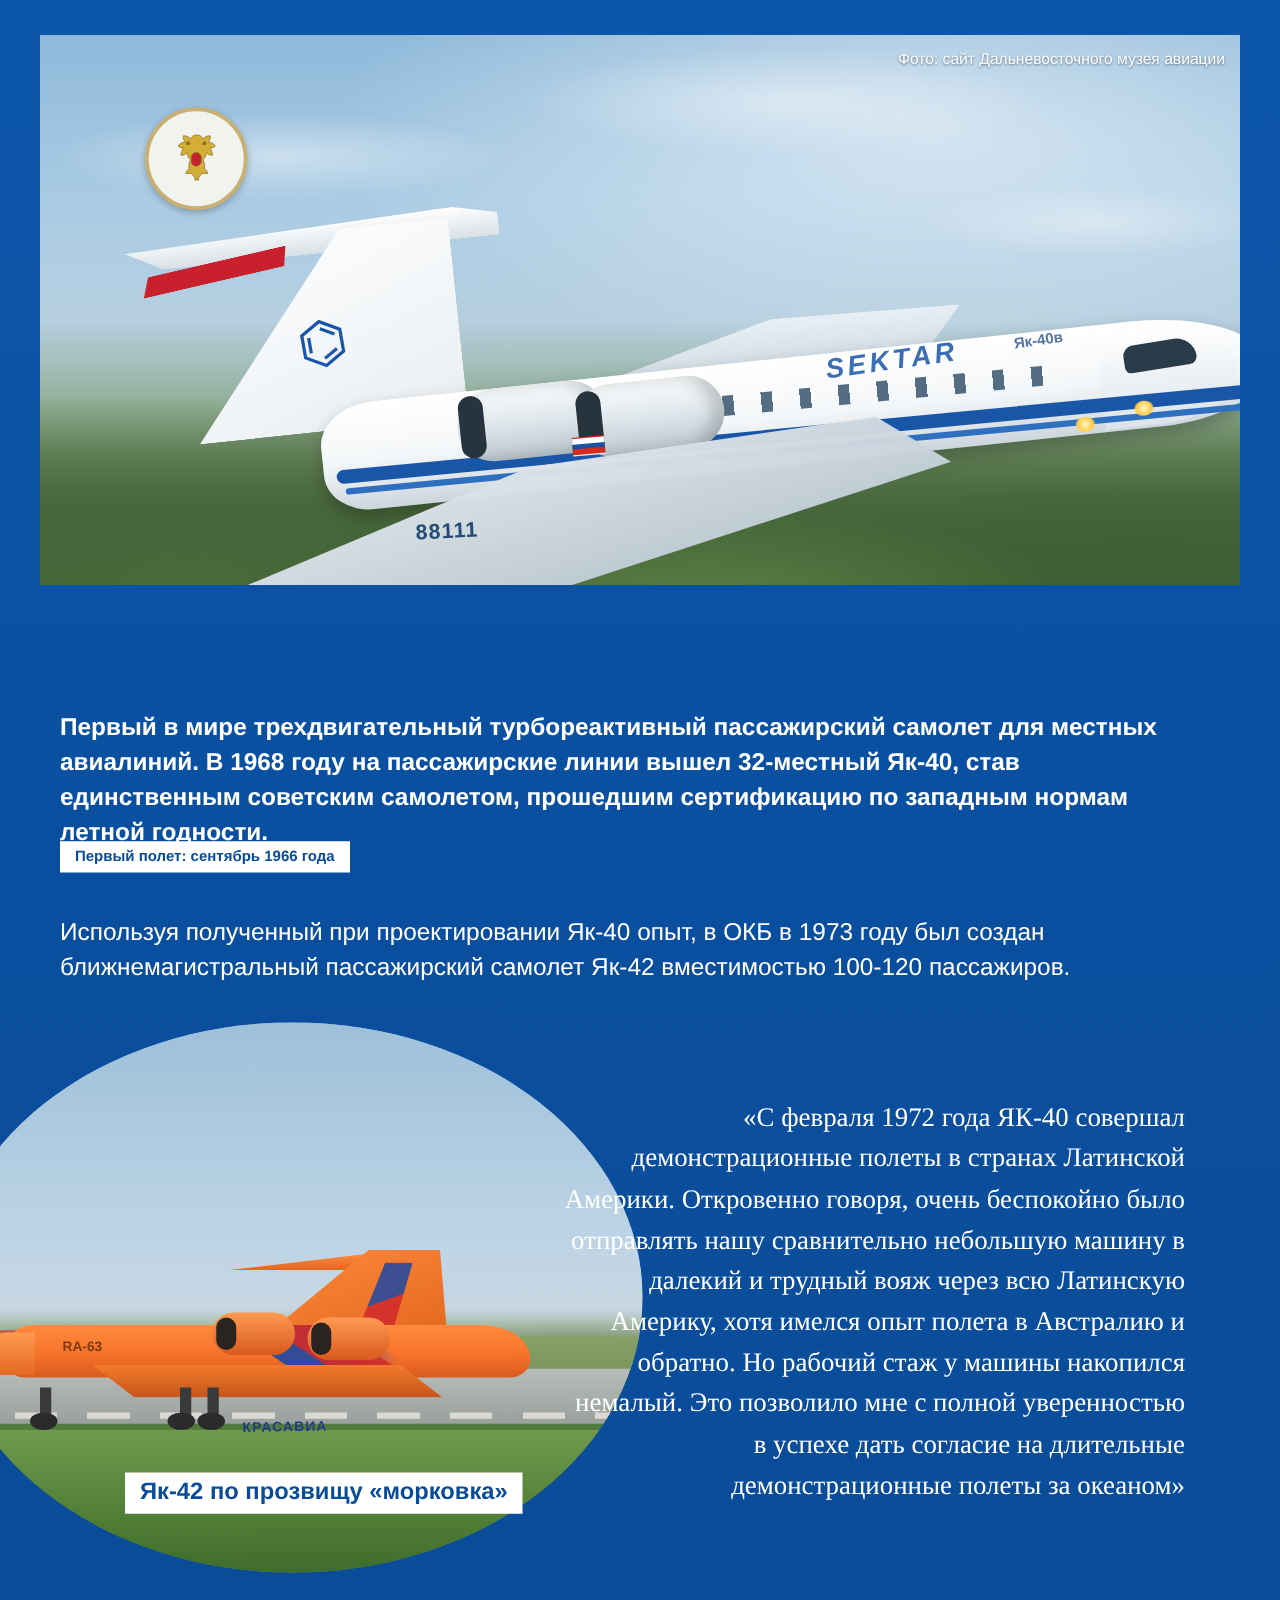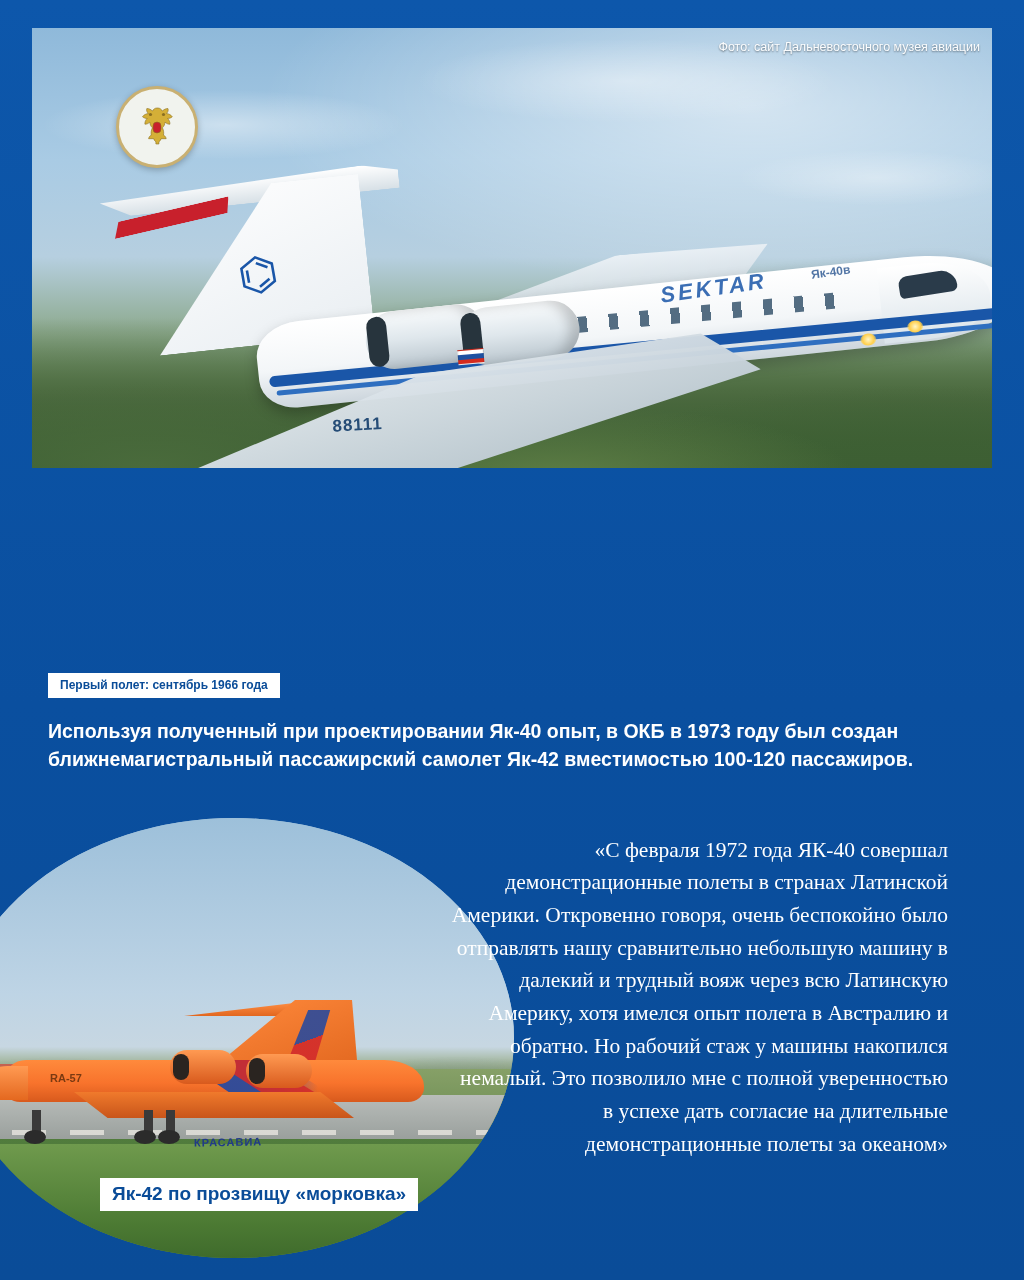--- a/index.html
+++ b/index.html
@@ -313,25 +313,25 @@
     background: #ffffff;
     color: #0a4c98;
     font-size: 12px;
     font-weight: 700;
     padding: 5px 12px 6px 12px;
     white-space: nowrap;
   }
   .para2 {
     position: absolute;
     left: 48px;
-    top: 697px;
+    top: 712px;
     width: 880px;
     color: #ffffff;
     font-size: 19.5px;
-    font-weight: 700;
+    font-weight: 400;
     line-height: 1.45;
   }
 
   
   .circle-photo {
     position: absolute;
     left: -46px;
     top: 818px;
     width: 560px;
     height: 440px;
@@ -481,21 +481,21 @@
     font-weight: 700;
     padding: 5px 12px 6px 12px;
     white-space: nowrap;
     text-align: center;
   }
 
   
   .quote {
     position: absolute;
     right: 36px;
-    top: 812px;
+    top: 856px;
     width: 500px;
     color: #ffffff;
     font-family: "Liberation Serif", serif;
     font-size: 21.5px;
     line-height: 1.52;
     text-align: right;
   }
 
   .photo-credit-bottom {
     position: absolute;
@@ -551,20 +551,21 @@
           <circle cx="22.5" cy="16.5" r="1.6" fill="#8a6f22" stroke="none"></circle>
           <circle cx="35.5" cy="16.5" r="1.6" fill="#8a6f22" stroke="none"></circle>
         </g>
         <rect x="25" y="24" width="8" height="11" rx="4" fill="#c8202c" stroke="#8a6f22" stroke-width="0.6"></rect>
       </svg>
     </div>
 
     <div class="photo-credit-top">Фото: сайт Дальневосточного музея авиации</div>
   </div>
 
+  <p class="lede">Первый в мире трехдвигательный турбореактивный пассажирский самолет для местных авиалиний. В 1968 году на пассажирские линии вышел 32-местный Як-40, став единственным советским самолетом, прошедшим сертификацию по западным нормам летной годности.</p>
   <div class="firstflight">Первый полет: сентябрь 1966 года</div>
   <p class="para2">Используя полученный при проектировании Як-40 опыт, в ОКБ в 1973 году был создан ближнемагистральный пассажирский самолет Як-42 вместимостью 100-120 пассажиров.</p>
 
   <div class="circle-photo">
     <div class="cp-sky"></div>
     <div class="cp-mount"></div>
     <div class="cp-grass-far"></div>
     <div class="cp-runway"></div>
     <div class="cp-runway-line"></div>
     <div class="cp-grass-near"></div>
@@ -584,21 +585,21 @@
       <div class="cp-eng b">
           <span class="hole"></span>
         </div>
       <div class="cp-wing"></div>
       <div class="cp-gear g1"></div>
       <div class="cp-gear g2"></div>
       <div class="cp-gear g3"></div>
       <div class="cp-wheel w1"></div>
       <div class="cp-wheel w2"></div>
       <div class="cp-wheel w3"></div>
-      <div class="cp-reg">RA-57</div>
+      <div class="cp-reg">RA-63</div>
       <div class="cp-title">КРАСАВИА</div>
     </div>
   </div>
 
   <div class="caption-yak42">Як-42 по прозвищу «морковка»</div>
 
   <blockquote class="quote">«С февраля 1972 года ЯК-40 совершал демонстрационные полеты в странах Латинской Америки. Откровенно говоря, очень беспокойно было отправлять нашу сравнительно небольшую машину в далекий и трудный вояж через всю Латинскую Америку, хотя имелся опыт полета в Австралию и обратно. Но рабочий стаж у машины накопился немалый. Это позволило мне с полной уверенностью в успехе дать согласие на длительные демонстрационные полеты за океаном»</blockquote>
 
 </div>
 

